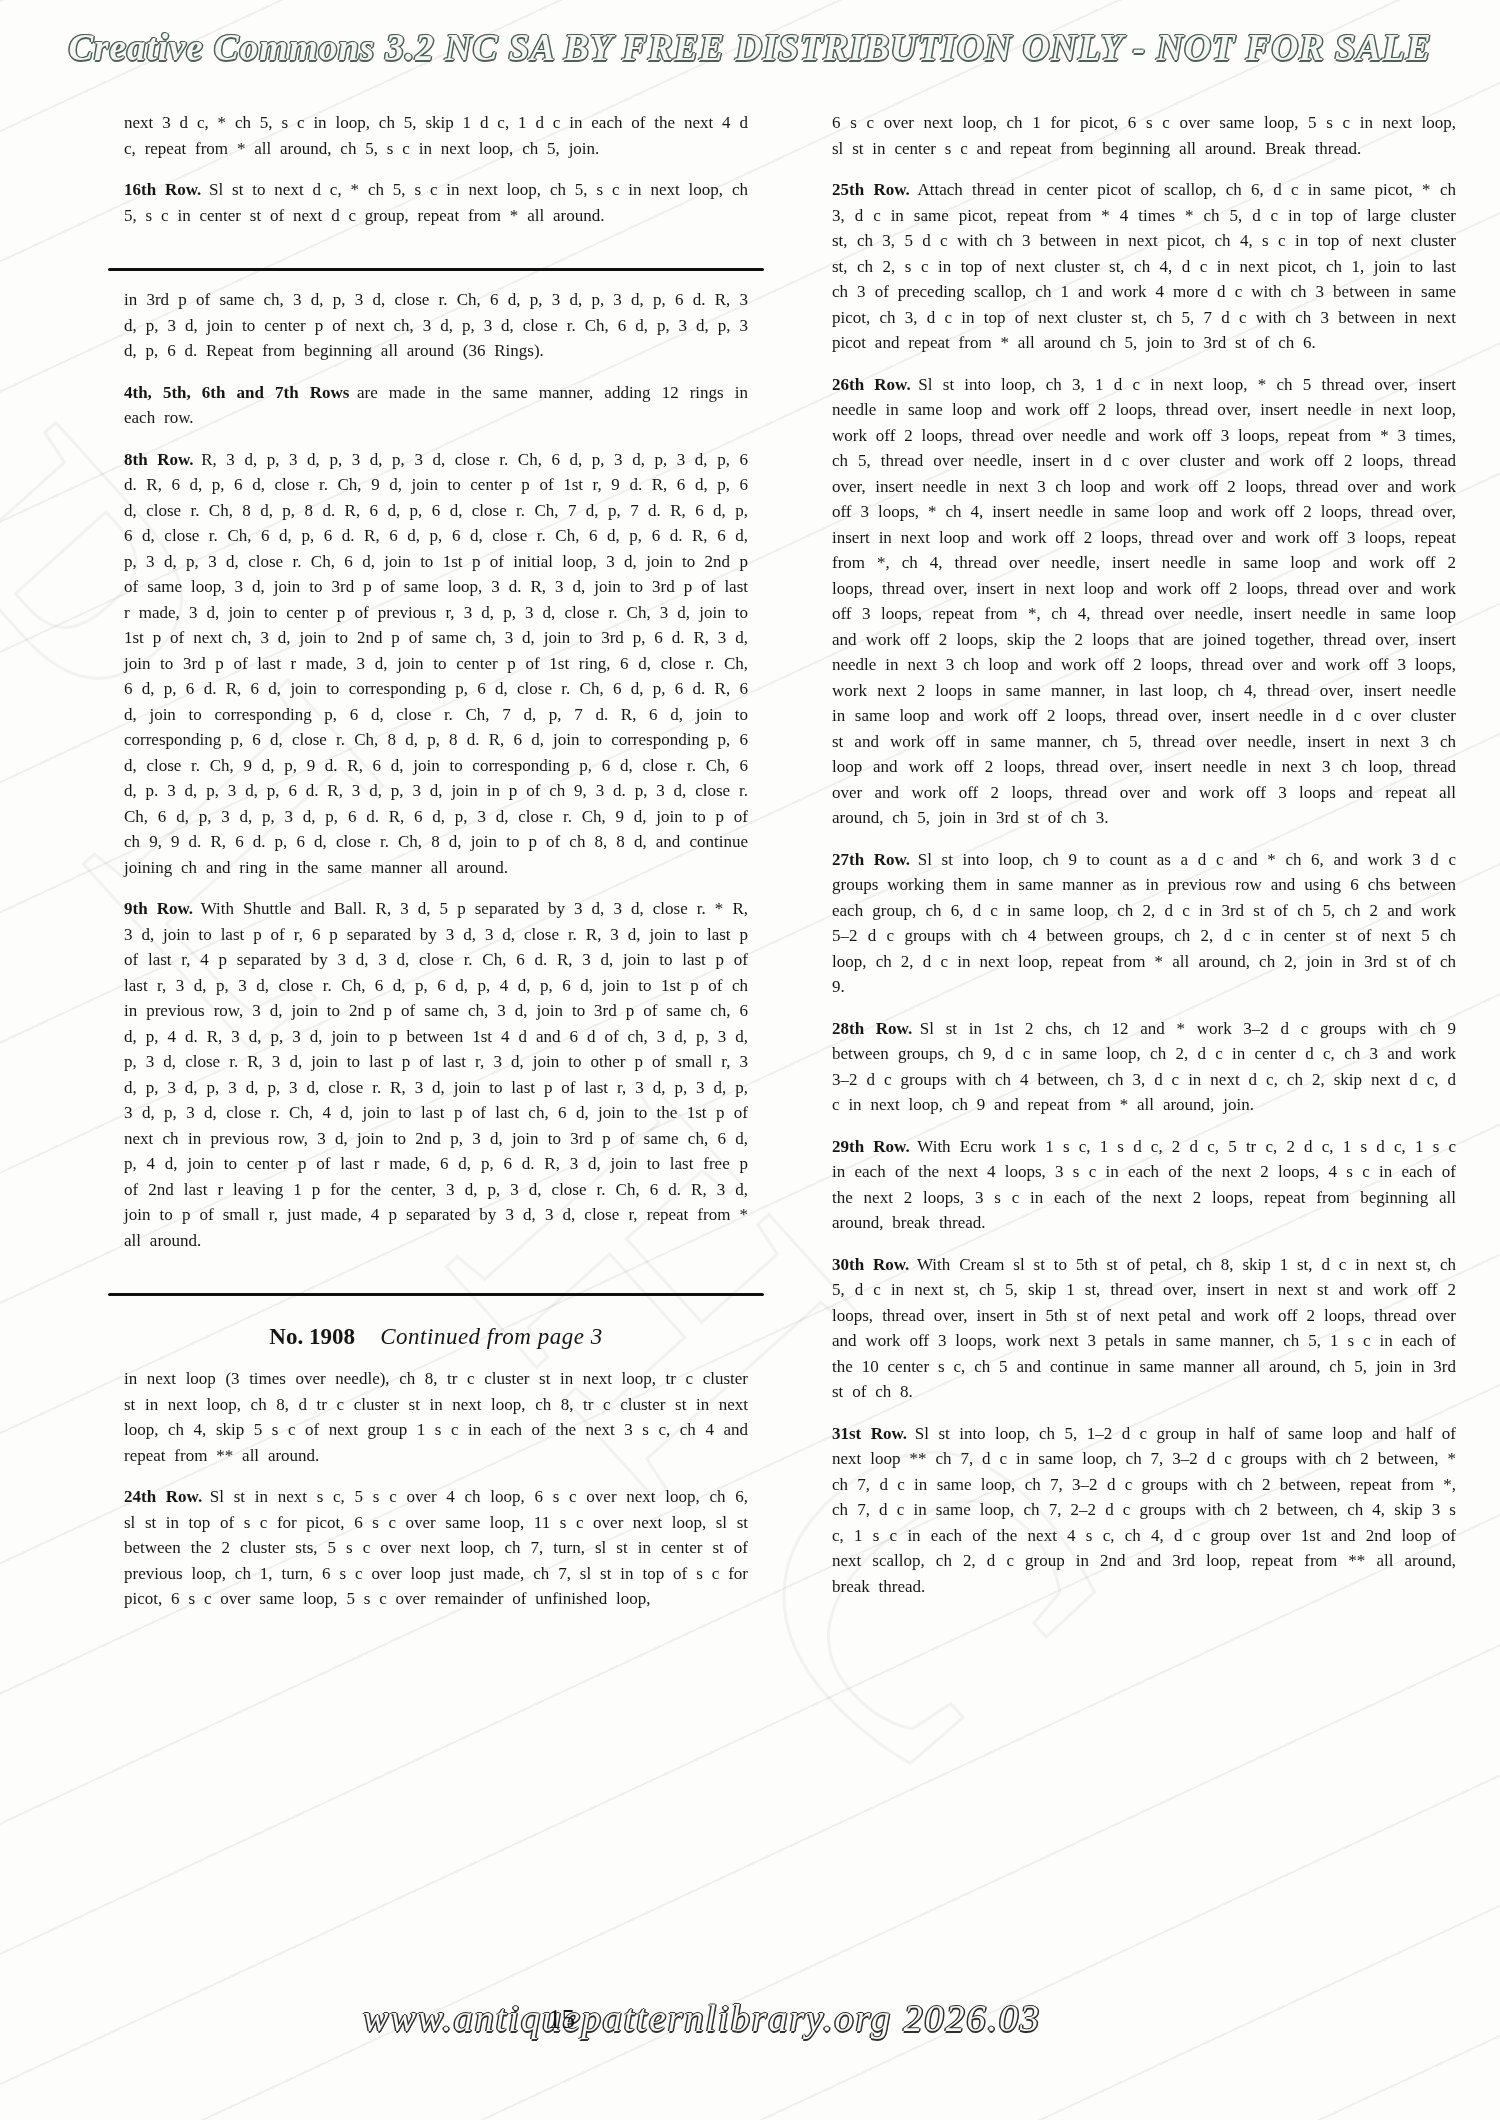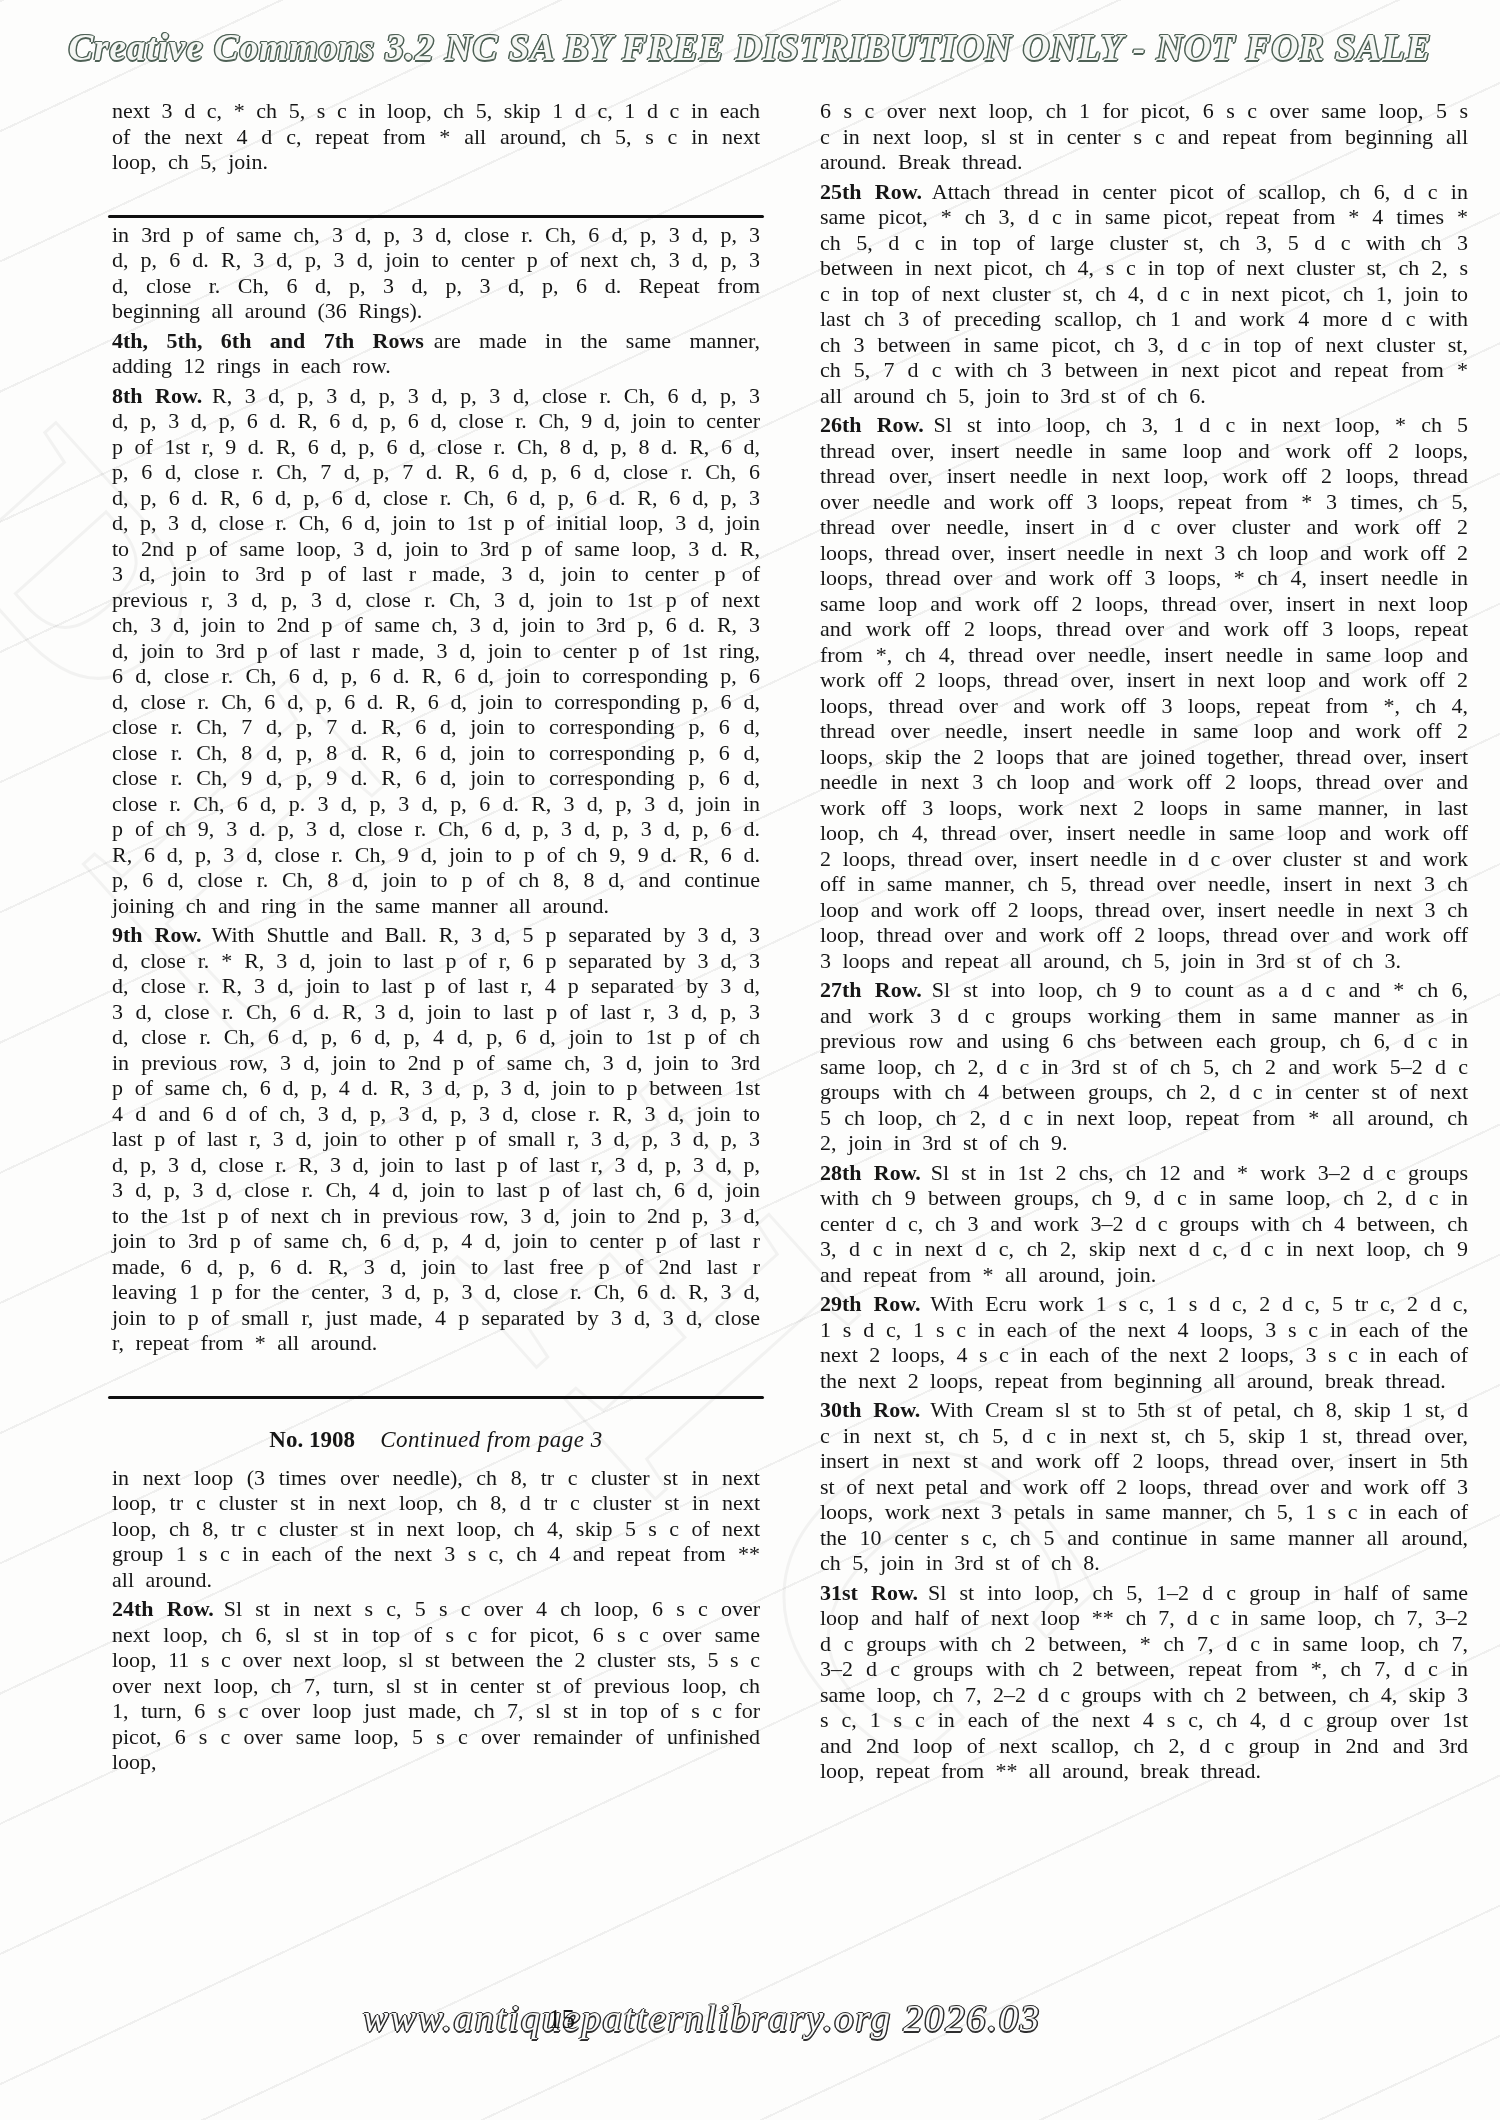--- a/index.html
+++ b/index.html
@@ -50,22 +50,22 @@
     white-space:nowrap;
   }
   .cols{
     position:absolute;
     top:94px;left:108px;right:28px;
     display:flex;
     gap:52px;
   }
   .col{flex:1 1 0;min-width:0;}
   .par{
-    margin:4px;
-    font-size:22px;
+    margin:16px;
+    font-size:17px;
     line-height:25.5px;
     text-align:justify;
     word-spacing:0.27em;
   }
   .par + .par{margin-top:4px;}
   .lead{margin-right:0.45em;}
   .rule{
     height:3px;
     background:#101010;
     border-radius:2px;
@@ -108,20 +108,21 @@
 <div class="page">
 
   <div class="wm-letters">APL HC</div>
 
   <div class="hdr">Creative Commons 3.2 NC SA BY FREE DISTRIBUTION ONLY - NOT FOR SALE</div>
 
   <div class="cols">
 
     <div class="col">
       <p class="par"><span>next 3 d c, * ch 5, s c in loop, ch 5, skip 1 d c, 1 d c in each of the next 4 d c, repeat from * all around, ch 5, s c in next loop, ch 5, join.</span></p>
+      <p class="par"><b class="lead">16th Row.</b><span>Sl st to next d c, * ch 5, s c in next loop, ch 5, s c in next loop, ch 5, s c in center st of next d c group, repeat from * all around.</span></p>
 
       <div class="rule"></div>
 
       <p class="par"><span>in 3rd p of same ch, 3 d, p, 3 d, close r. Ch, 6 d, p, 3 d, p, 3 d, p, 6 d. R, 3 d, p, 3 d, join to center p of next ch, 3 d, p, 3 d, close r. Ch, 6 d, p, 3 d, p, 3 d, p, 6 d. Repeat from beginning all around (36 Rings).</span></p>
       <p class="par"><b class="lead">4th, 5th, 6th and 7th Rows</b><span>are made in the same manner, adding 12 rings in each row.</span></p>
       <p class="par"><b class="lead">8th Row.</b><span>R, 3 d, p, 3 d, p, 3 d, p, 3 d, close r. Ch, 6 d, p, 3 d, p, 3 d, p, 6 d. R, 6 d, p, 6 d, close r. Ch, 9 d, join to center p of 1st r, 9 d. R, 6 d, p, 6 d, close r. Ch, 8 d, p, 8 d. R, 6 d, p, 6 d, close r. Ch, 7 d, p, 7 d. R, 6 d, p, 6 d, close r. Ch, 6 d, p, 6 d. R, 6 d, p, 6 d, close r. Ch, 6 d, p, 6 d. R, 6 d, p, 3 d, p, 3 d, close r. Ch, 6 d, join to 1st p of initial loop, 3 d, join to 2nd p of same loop, 3 d, join to 3rd p of same loop, 3 d. R, 3 d, join to 3rd p of last r made, 3 d, join to center p of previous r, 3 d, p, 3 d, close r. Ch, 3 d, join to 1st p of next ch, 3 d, join to 2nd p of same ch, 3 d, join to 3rd p, 6 d. R, 3 d, join to 3rd p of last r made, 3 d, join to center p of 1st ring, 6 d, close r. Ch, 6 d, p, 6 d. R, 6 d, join to corresponding p, 6 d, close r. Ch, 6 d, p, 6 d. R, 6 d, join to corresponding p, 6 d, close r. Ch, 7 d, p, 7 d. R, 6 d, join to corresponding p, 6 d, close r. Ch, 8 d, p, 8 d. R, 6 d, join to corresponding p, 6 d, close r. Ch, 9 d, p, 9 d. R, 6 d, join to corresponding p, 6 d, close r. Ch, 6 d, p. 3 d, p, 3 d, p, 6 d. R, 3 d, p, 3 d, join in p of ch 9, 3 d. p, 3 d, close r. Ch, 6 d, p, 3 d, p, 3 d, p, 6 d. R, 6 d, p, 3 d, close r. Ch, 9 d, join to p of ch 9, 9 d. R, 6 d. p, 6 d, close r. Ch, 8 d, join to p of ch 8, 8 d, and continue joining ch and ring in the same manner all around.</span></p>
       <p class="par"><b class="lead">9th Row.</b><span>With Shuttle and Ball. R, 3 d, 5 p separated by 3 d, 3 d, close r. * R, 3 d, join to last p of r, 6 p separated by 3 d, 3 d, close r. R, 3 d, join to last p of last r, 4 p separated by 3 d, 3 d, close r. Ch, 6 d. R, 3 d, join to last p of last r, 3 d, p, 3 d, close r. Ch, 6 d, p, 6 d, p, 4 d, p, 6 d, join to 1st p of ch in previous row, 3 d, join to 2nd p of same ch, 3 d, join to 3rd p of same ch, 6 d, p, 4 d. R, 3 d, p, 3 d, join to p between 1st 4 d and 6 d of ch, 3 d, p, 3 d, p, 3 d, close r. R, 3 d, join to last p of last r, 3 d, join to other p of small r, 3 d, p, 3 d, p, 3 d, p, 3 d, close r. R, 3 d, join to last p of last r, 3 d, p, 3 d, p, 3 d, p, 3 d, close r. Ch, 4 d, join to last p of last ch, 6 d, join to the 1st p of next ch in previous row, 3 d, join to 2nd p, 3 d, join to 3rd p of same ch, 6 d, p, 4 d, join to center p of last r made, 6 d, p, 6 d. R, 3 d, join to last free p of 2nd last r leaving 1 p for the center, 3 d, p, 3 d, close r. Ch, 6 d. R, 3 d, join to p of small r, just made, 4 p separated by 3 d, 3 d, close r, repeat from * all around.</span></p>
 
       <div class="rule"></div>
       <div class="sec-head">

